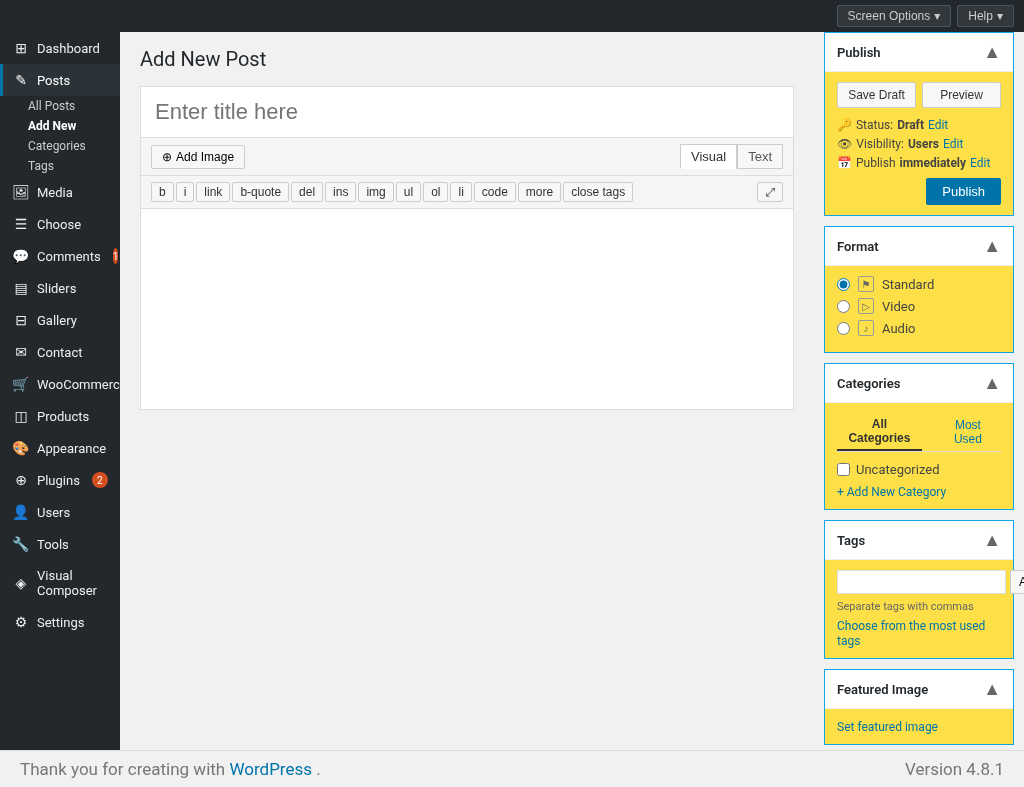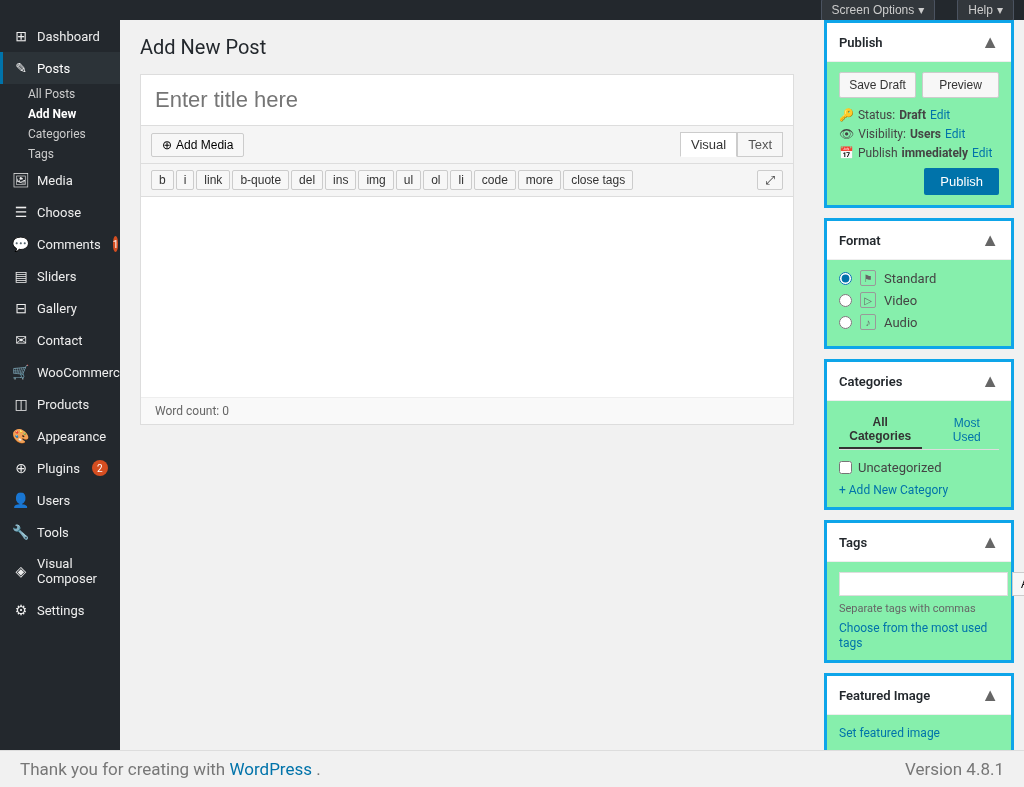--- a/index.html
+++ b/index.html
@@ -1,19 +1,19 @@
 <!DOCTYPE html>
 <html><head>
   <meta charset="utf-8">
   <style>
     * { box-sizing: border-box; margin: 0; padding: 0; }
     body { font-family: -apple-system, BlinkMacSystemFont, "Segoe UI", Roboto, sans-serif; font-size: 13px; background: #f1f1f1; color: #444; display: flex; flex-direction: column; height: 787px; overflow: hidden; }
     
     
-    .top-bar { background: #23282d; height: 20px; display: flex; align-items: center; justify-content: flex-end; padding: 0 10px; gap: 22px; }
+    .top-bar { background: #23282d; height: 32px; display: flex; align-items: center; justify-content: flex-end; padding: 0 10px; gap: 6px; }
     .top-bar-btn { background: #32373c; border: 1px solid #4b5360; color: #ccc; font-size: 12px; padding: 3px 10px; cursor: pointer; border-radius: 2px; display: flex; align-items: center; gap: 4px; }
     
     
     .main-layout { display: flex; flex: 1; overflow: hidden; }
     
     
     .sidebar { width: 120px; background: #23282d; color: #999; overflow-y: auto; flex-shrink: 0; }
     .sidebar-item { display: flex; align-items: center; gap: 8px; padding: 8px 10px; cursor: pointer; font-size: 13px; color: #eee; border-left: 3px solid transparent; }
     .sidebar-item.active { background: #2c3338; border-left-color: #0073aa; color: #fff; }
     .sidebar-icon { width: 16px; height: 16px; flex-shrink: 0; display: flex; align-items: center; justify-content: center; font-size: 14px; }
@@ -35,21 +35,21 @@
     .view-tabs { display: flex; gap: 0; margin-left: 46px; }
     .view-tab { padding: 4px 10px; font-size: 13px; cursor: pointer; border: 1px solid #ccc; background: #f7f7f7; color: #555; }
     .view-tab.active { background: #fff; border-bottom-color: #fff; color: #333; }
     .format-toolbar { display: flex; flex-wrap: wrap; gap: 2px; padding: 6px 10px; border-bottom: 1px solid #ddd; background: #f5f5f5; align-items: center; }
     .fmt-btn { border: 1px solid #ccc; background: #f7f7f7; padding: 2px 7px; font-size: 12px; cursor: pointer; border-radius: 2px; color: #333; }
     .editor-body { min-height: 200px; padding: 10px 14px; position: relative; }
     .editor-footer { padding: 6px 14px; border-top: 1px solid #eee; font-size: 12px; color: #666; background: #f9f9f9; }
     
     
     .right-sidebar { width: 210px; flex-shrink: 0; overflow-y: auto; padding: 0 10px 10px 10px; background: #f1f1f1; }
-    .meta-box { background: #86efac; border: 3px solid #0ea5e9; margin-bottom: 10px; }
+    .meta-box { background: #fde047; border: 1px solid #0ea5e9; margin-bottom: 10px; }
     .meta-box-header { display: flex; align-items: center; justify-content: space-between; padding: 8px 12px; background: #fff; border-bottom: 1px solid #eee; font-size: 13px; font-weight: 600; color: #23282d; cursor: pointer; }
     .meta-box-toggle { color: #666; font-size: 18px; }
     .meta-box-body { padding: 10px 12px; }
     
     
     .publish-row { display: flex; gap: 6px; margin-bottom: 10px; }
     .publish-row button { flex: 1; padding: 5px 8px; font-size: 12px; cursor: pointer; border-radius: 2px; }
     .save-draft-btn { background: #f7f7f7; border: 1px solid #ccc; color: #333; }
     .preview-btn { background: #f7f7f7; border: 1px solid #ccc; color: #333; }
     .publish-meta { font-size: 12px; color: #444; margin-bottom: 5px; display: flex; align-items: center; gap: 4px; }
@@ -176,21 +176,21 @@
     <h1 class="page-title">
       <span>Add New Post</span>
     </h1>
 
     <div class="editor-wrapper">
       <input class="title-input" type="text" placeholder="Enter title here" style="">
 
       <div class="toolbar-row">
         <button class="add-media-btn">
           <span>⊕</span>
-          <span>Add Media</span>
+          <span>Add Image</span>
         </button>
         <div class="view-tabs">
           <button class="view-tab active">Visual</button>
           <button class="view-tab">Text</button>
         </div>
       </div>
 
       <div class="format-toolbar">
         <button class="fmt-btn">b</button>
         <button class="fmt-btn">i</button>
@@ -203,23 +203,20 @@
         <button class="fmt-btn">ol</button>
         <button class="fmt-btn">li</button>
         <button class="fmt-btn">code</button>
         <button class="fmt-btn">more</button>
         <button class="fmt-btn">close tags</button>
         <button class="fmt-btn" style="margin-left:auto">⤢</button>
       </div>
 
       <div class="editor-body"></div>
 
-      <div class="editor-footer">
-        <span>Word count: 0</span>
-      </div>
     </div>
   </div>
 
   <div class="right-sidebar">
 
     <div class="meta-box">
       <div class="meta-box-header">
         <span>Publish</span>
         <span class="meta-box-toggle">▲</span>
       </div>

